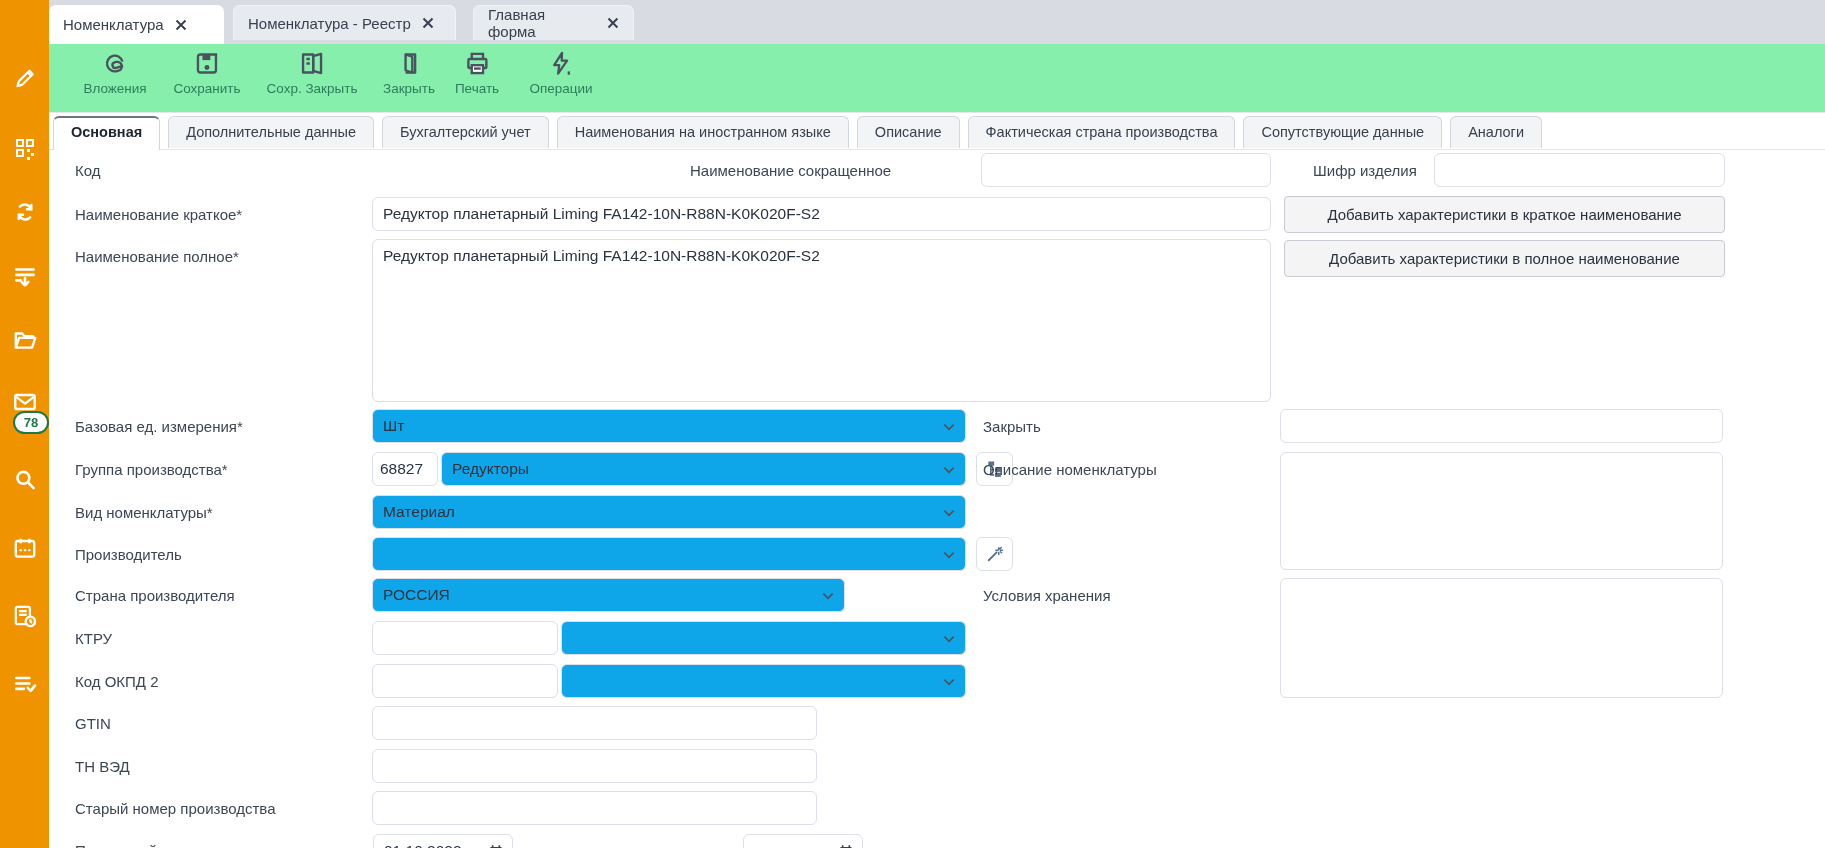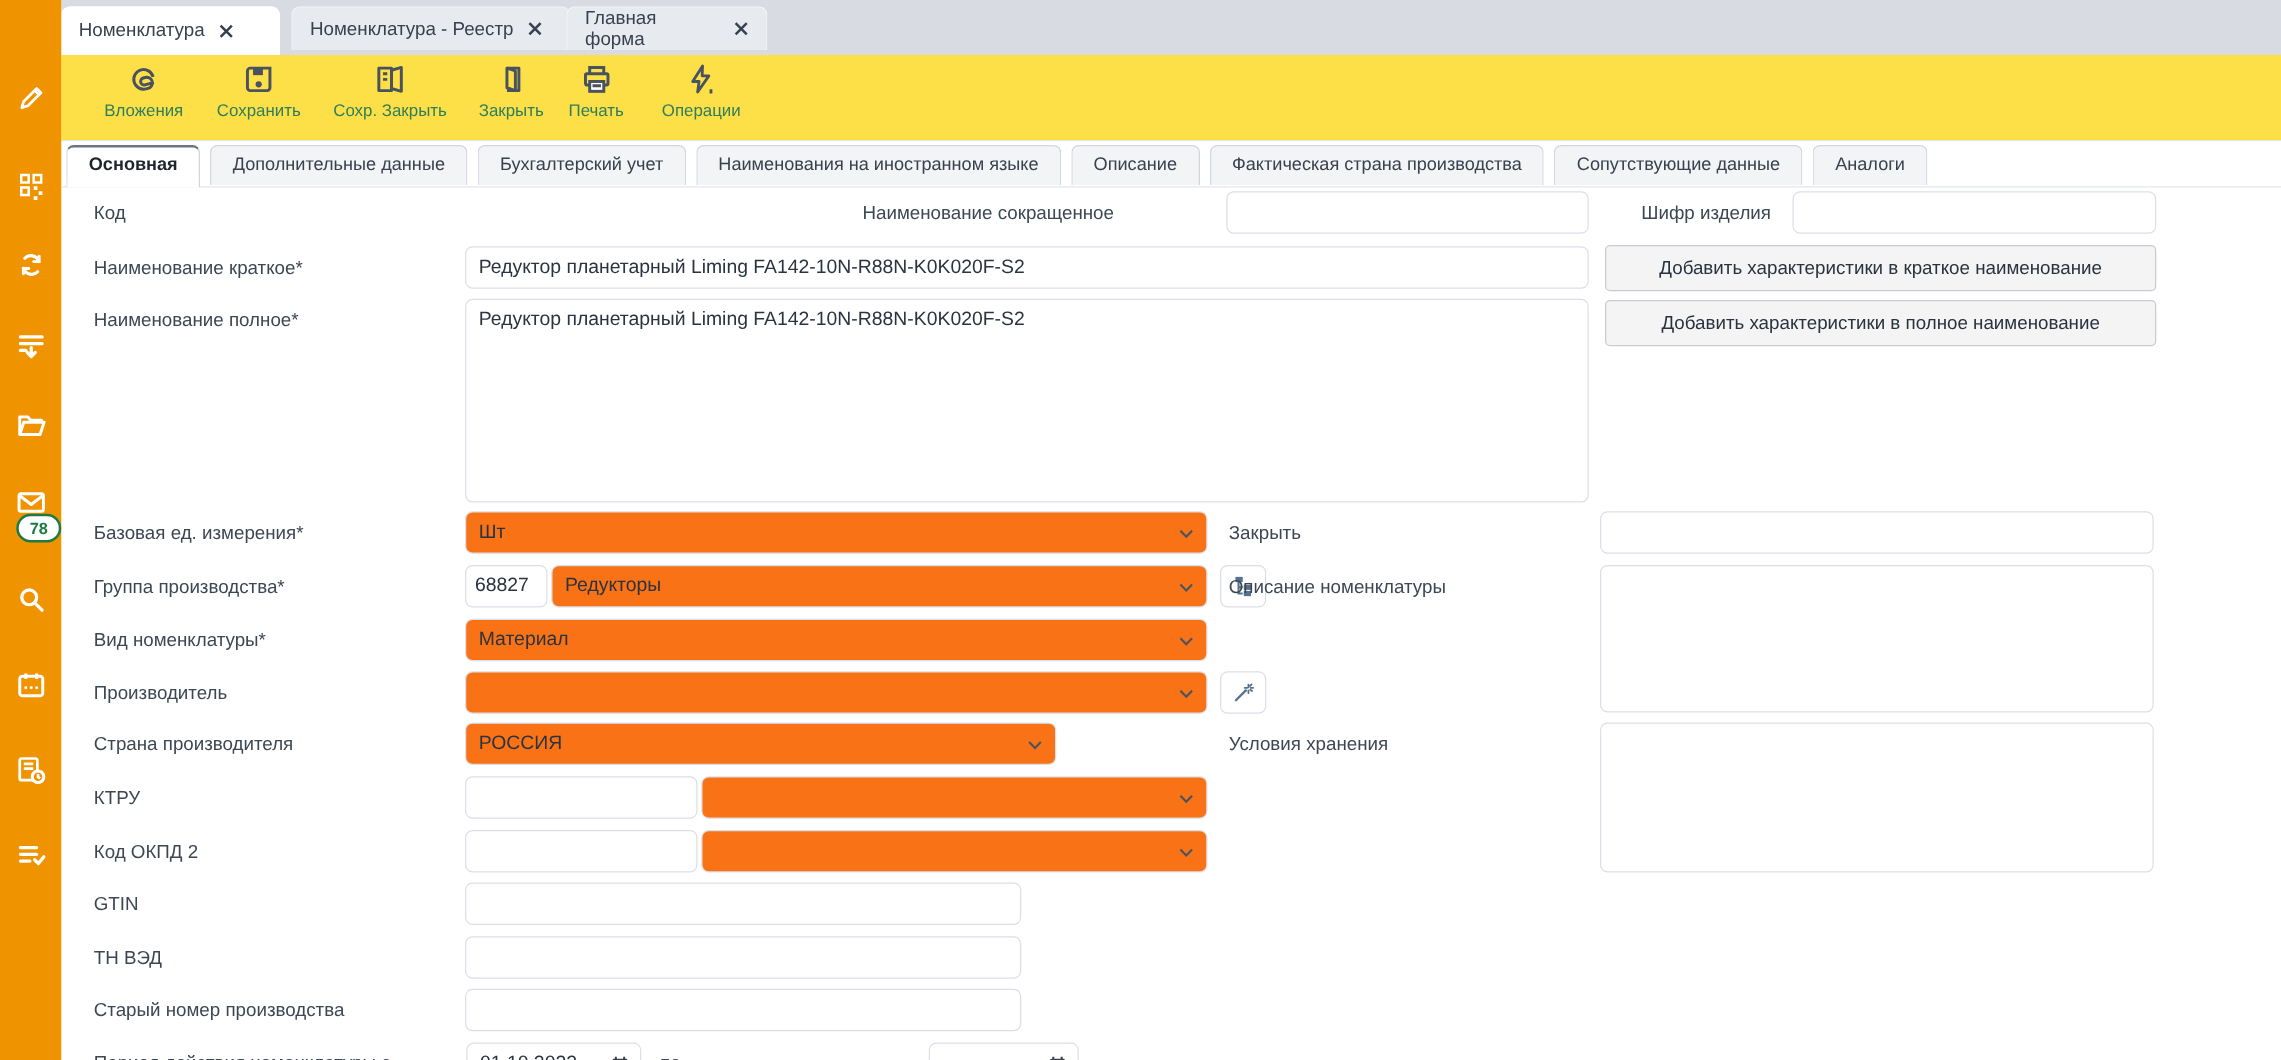--- a/index.html
+++ b/index.html
@@ -17,42 +17,42 @@
 
   
   .tabbar { position:absolute; left:49px; top:0; width:1776px; height:44px; background:#D8DCE2; }
   .wtab { position:absolute; top:5px; height:39px; display:flex; align-items:center; gap:11px;
     padding:0 14px; border-radius:7px 7px 0 0; font-size:15px; color:#39414F; cursor:pointer; }
   .wtab.inactive { height:35px; background:#E7EAEF; border:1px solid #F2F3F6; border-bottom:none; }
   .wtab.active { background:#FFFFFF; }
   .wtab svg { width:12px; height:12px; }
 
   
-  .toolbar { position:absolute; left:49px; top:44px; width:1776px; height:68px; background:#fde047; }
+  .toolbar { position:absolute; left:49px; top:44px; width:1776px; height:68px; background:#86efac; }
   .tool-divider { position:absolute; left:49px; top:112px; width:1776px; height:1px; background:#E6E8EC; }
   .tbtn { position:absolute; top:6px; transform:translateX(-50%); display:flex; flex-direction:column;
     align-items:center; gap:4px; cursor:pointer; white-space:nowrap; }
   .tbtn svg { width:27px; height:27px; }
   .tbtn .tlabel { font-size:13.5px; color:#2E7D5C; }
 
   
   .strip-line { position:absolute; left:49px; top:149px; width:1776px; height:1px; background:#E4E6EB; }
   .ftabs { position:absolute; left:53px; top:116px; height:34px; display:flex; gap:8px; }
   .ftab { height:32px; line-height:30px; padding:0 17px; font-size:14.5px; color:#39414F;
     background:#F3F4F6; border:1px solid #D2D6DD; border-bottom:none; border-radius:6px 6px 0 0;
     cursor:pointer; white-space:nowrap; }
   .ftab.active { height:34px; background:#fff; font-weight:bold; color:#1F252D;
     border-top:2px solid #6B7480; line-height:29px; position:relative; z-index:2; }
 
   
   .lbl { position:absolute; font-size:15px; color:#3D4754; white-space:nowrap; }
   .inp { position:absolute; height:34px; background:#fff; border:1px solid #DCDFE8; border-radius:6px;
     padding:0 10px; font-size:15.5px; color:#2B3340; font-family:"Liberation Sans",sans-serif; outline:none; }
   .inp.gray { color:#9EA4AD; }
-  .sel { position:absolute; height:34px; background:#f97316; border:1px solid #DCDFE8; border-radius:6px;
+  .sel { position:absolute; height:34px; background:#0ea5e9; border:1px solid #DCDFE8; border-radius:6px;
     display:flex; align-items:center; padding:0 30px 0 10px; font-size:15.5px; color:#2B3340; cursor:pointer; }
   .sel .chev { position:absolute; right:8px; top:9px; width:16px; height:16px; }
   .ta { position:absolute; background:#fff; border:1px solid #DCDFE8; border-radius:6px;
     padding:7px 10px; font-size:15.5px; color:#2B3340; font-family:"Liberation Sans",sans-serif;
     resize:none; outline:none; }
   .iconbtn { position:absolute; width:37px; height:34px; background:#fff; border:1px solid #DCDFE8;
     border-radius:6px; display:flex; align-items:center; justify-content:center; cursor:pointer; }
   .iconbtn svg { width:20px; height:20px; }
   .btn-add { position:absolute; width:441px; height:37px; background:#F4F4F5; border:1px solid #C8CBD2;
     border-radius:4px; font-size:15px; color:#2A323E; display:flex; align-items:center; justify-content:center;
@@ -146,21 +146,21 @@
       <svg viewBox="0 0 12 12">
           <path d="M1.5 1.5l9 9M10.5 1.5l-9 9" stroke="#39414F" stroke-width="2"></path>
         </svg>
     </div>
     <div class="wtab inactive" style="left:184px; width:223px">
       <span>Номенклатура - Реестр</span>
       <svg viewBox="0 0 12 12">
           <path d="M1.5 1.5l9 9M10.5 1.5l-9 9" stroke="#39414F" stroke-width="2"></path>
         </svg>
     </div>
-    <div class="wtab inactive" style="left:404px; width:161px">
+    <div class="wtab inactive" style="left:424px; width:161px">
       <span>Главная форма</span>
       <svg viewBox="0 0 12 12">
           <path d="M1.5 1.5l9 9M10.5 1.5l-9 9" stroke="#39414F" stroke-width="2"></path>
         </svg>
     </div>
   </div>
 
   <div class="toolbar">
     <div class="tbtn" style="left:66px">
       <svg viewBox="0 0 24 24" fill="none" stroke="#49525E" stroke-width="2.1">

